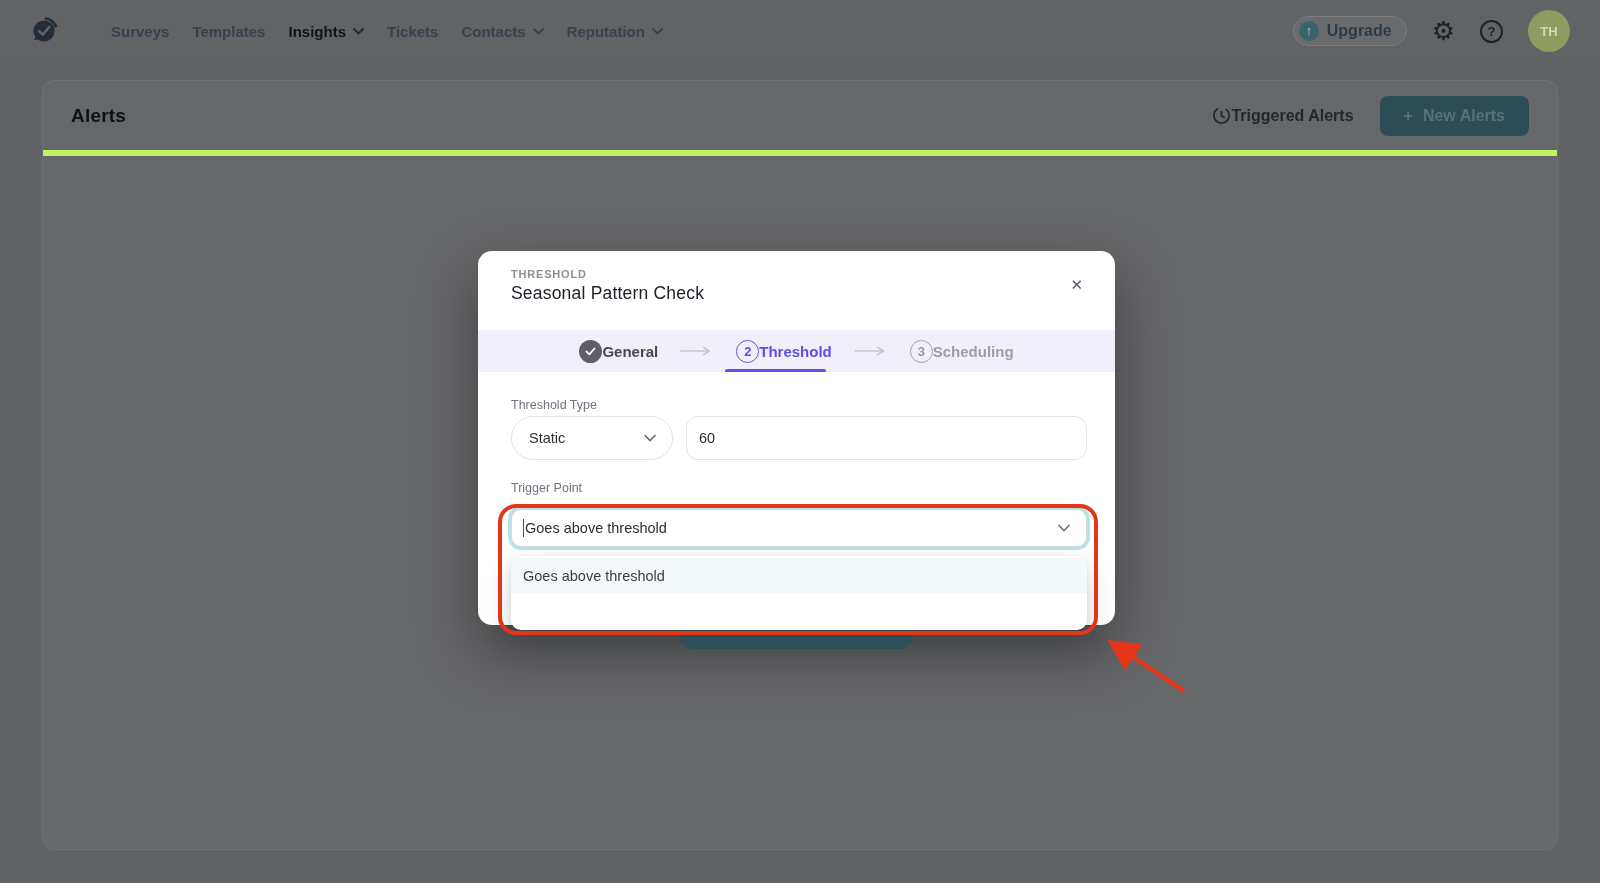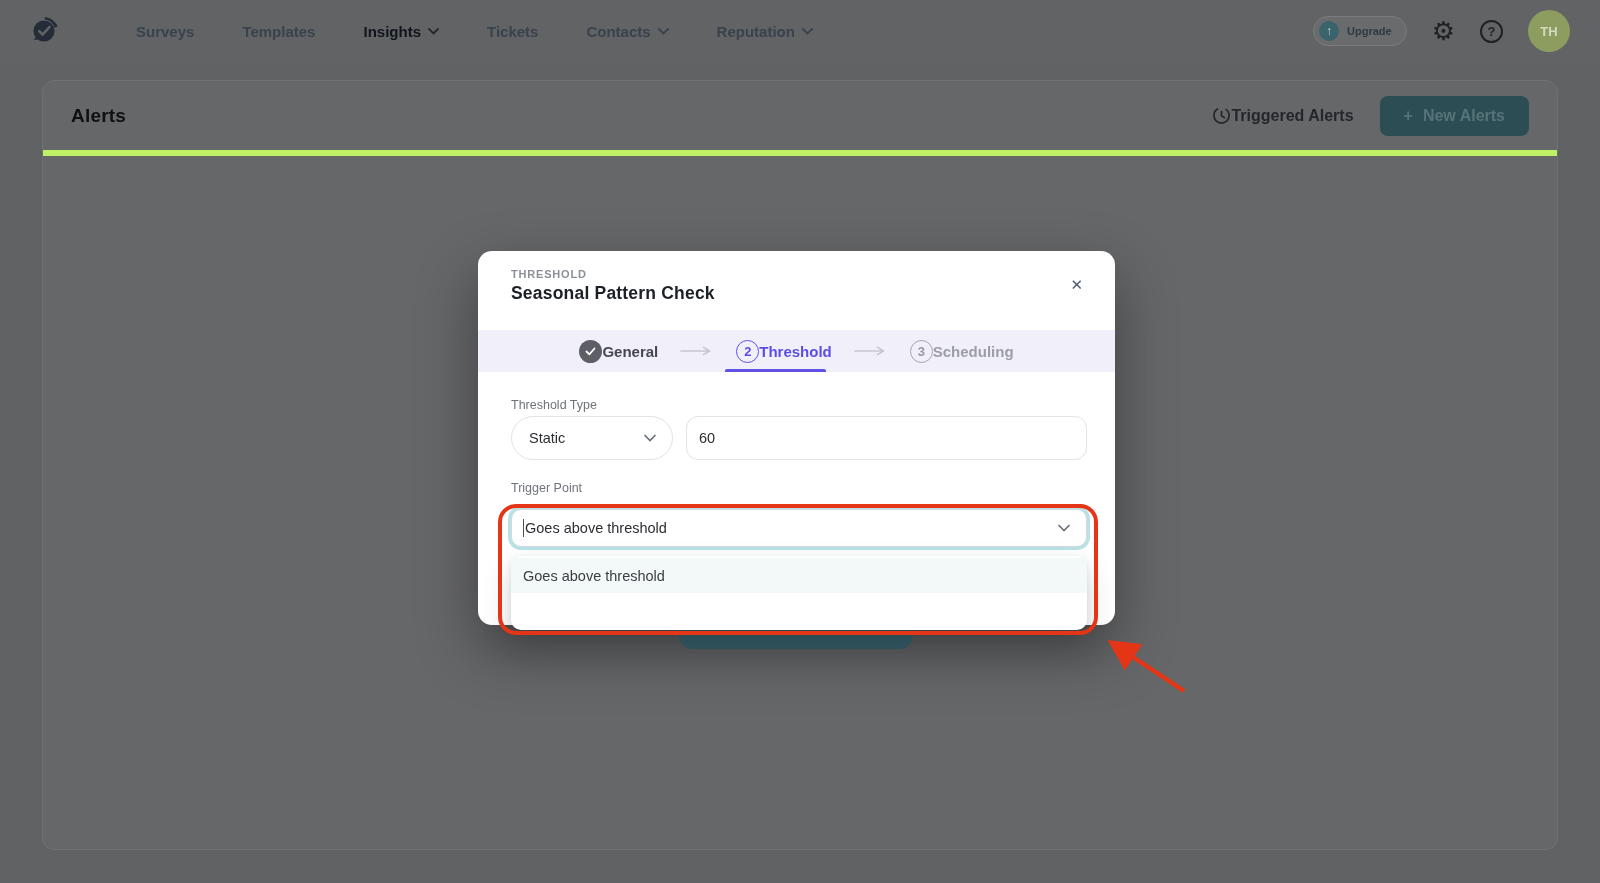--- a/index.html
+++ b/index.html
@@ -3,44 +3,44 @@
 <meta charset="utf-8">
 <style>
   * { margin:0; padding:0; box-sizing:border-box; }
   html,body { width:1600px; height:883px; overflow:hidden; }
   body { font-family:"Liberation Sans","DejaVu Sans",sans-serif; background:#5d5f62; position:relative; }
 
   
   .page { position:absolute; inset:0; background:#606264; }
 
   .topnav { position:absolute; top:0; left:0; width:1600px; height:62px; display:flex; align-items:center; padding:0 30px; background:#616365; }
-  .nav-left { display:flex; align-items:center; gap:48px; }
+  .nav-left { display:flex; align-items:center; gap:23px; }
   .logo { width:30px; height:34px; margin-right:28px; }
   .nav-item { font-size:15px; font-weight:600; color:#39424d; display:flex; align-items:center; gap:7px; cursor:pointer; }
   .nav-item.active { color:#10151c; font-weight:700; }
   .nav-chevron svg { display:block; }
   .nav-right { margin-left:auto; display:flex; align-items:center; gap:25px; }
   .upgrade-pill { display:flex; align-items:center; gap:8px; border:1px solid #7b7c7e; background:#696b6d; border-radius:15px; padding:4px 14px 4px 5px; cursor:pointer; }
   .upgrade-circ { width:20px; height:20px; border-radius:50%; background:#3b636c; color:#c2d6d4; font-size:12px; font-weight:700; display:flex; align-items:center; justify-content:center; }
-  .upgrade-txt { font-size:11px; font-weight:700; color:#2e3a44; }
+  .upgrade-txt { font-size:16px; font-weight:700; color:#2e3a44; }
   .gear { font-size:26px; color:#1f2225; line-height:1; cursor:pointer; }
   .help { width:23px; height:23px; border-radius:50%; border:2.2px solid #1f2225; color:#1f2225; font-size:13px; font-weight:700; display:flex; align-items:center; justify-content:center; cursor:pointer; }
   .avatar { width:42px; height:42px; border-radius:50%; background:#8d9d60; color:#d3dabd; font-size:13px; font-weight:700; display:flex; align-items:center; justify-content:center; cursor:pointer; }
 
   .card { position:absolute; left:42px; top:80px; width:1516px; height:770px; background:#666769; border:1px solid #707174; border-radius:12px; }
   .card-header { height:75px; display:flex; align-items:center; padding:0 28px; border-bottom:6px solid #bef264; }
   .card-title { font-size:19px; font-weight:700; color:#0e1114; letter-spacing:.2px; }
   .card-actions { margin-left:auto; display:flex; align-items:center; gap:26px; }
   .triggered { display:flex; align-items:center; font-size:16px; font-weight:600; color:#23272d; cursor:pointer; }
   .new-alert-btn { display:flex; align-items:center; gap:10px; background:#2b4d53; color:#57737a; font-size:16px; font-weight:600; border:none; border-radius:8px; padding:11px 24px; cursor:pointer; }
 
   
   .modal { position:absolute; left:478px; top:251px; width:637px; height:374px; background:#ffffff; border-radius:14px; box-shadow:0 24px 60px rgba(0,0,0,.38); z-index:10; }
   .modal-kicker { position:absolute; left:33px; top:17px; font-size:11px; font-weight:600; letter-spacing:.8px; color:#8b9098; }
-  .modal-title { position:absolute; left:33px; top:32px; font-size:17.5px; font-weight:700; color:#1b1f26; letter-spacing:.2px; }
+  .modal-title { position:absolute; left:33px; top:32px; font-size:17.5px; font-weight:400; color:#1b1f26; letter-spacing:.2px; }
   .modal-close { position:absolute; right:32px; top:26px; font-size:15px; color:#4a5a75; cursor:pointer; line-height:1; }
 
   .stepper { position:absolute; left:0; top:79px; width:100%; height:42px; background:#f1f0fa; display:flex; align-items:center; justify-content:center; gap:22px; }
   .step { display:flex; align-items:center; gap:0; }
   .step-label { font-size:15px; font-weight:600; }
   .step.done .step-label { color:#45484f; }
   .step.active .step-label { color:#5b4de3; }
   .step.todo .step-label { color:#9b9ea6; }
   .circ { width:23px; height:23px; border-radius:50%; display:flex; align-items:center; justify-content:center; font-size:13px; font-weight:600; }
   .circ.done { background:#5d5e66; color:#fff; font-size:11px; }

